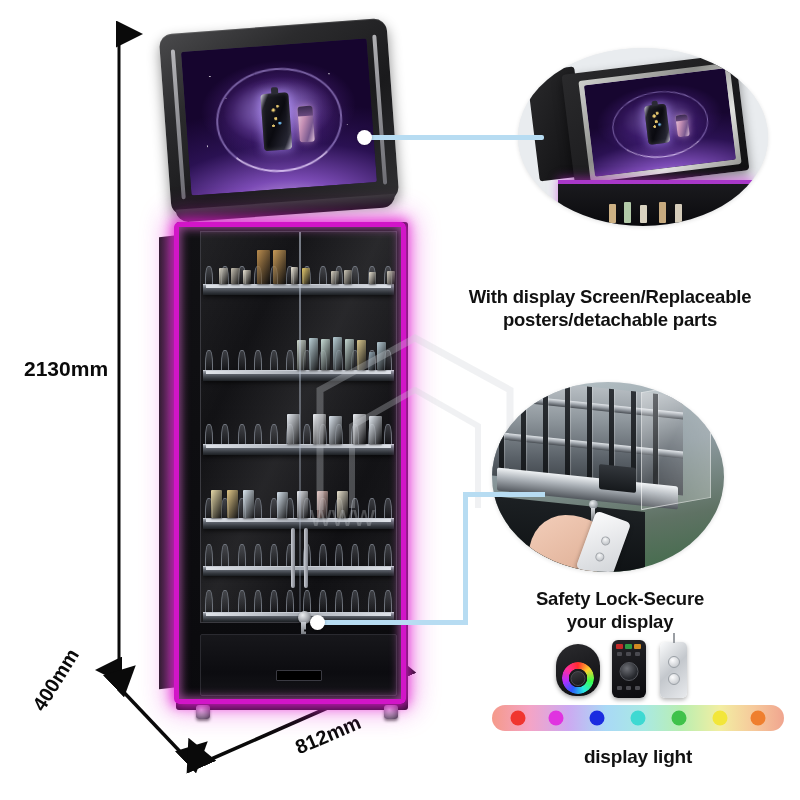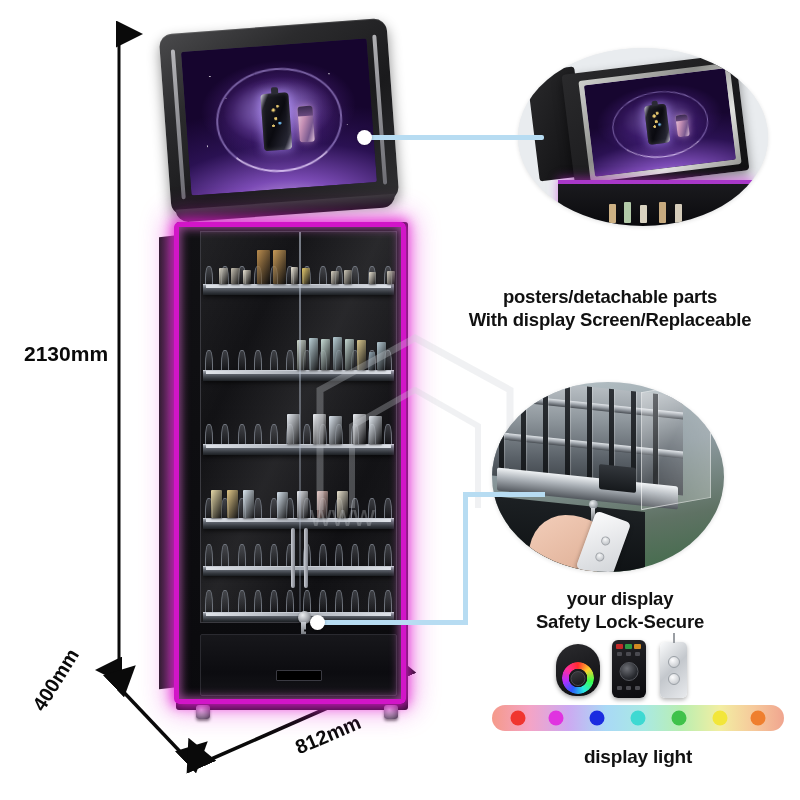--- a/index.html
+++ b/index.html
@@ -412,21 +412,21 @@
     <defs>
       <marker id="ahU" markerWidth="9" markerHeight="9" refX="4.5" refY="8" orient="auto">
         <path d="M4.5 0 L9 9 L0 9 Z" fill="#0a0a0a"></path>
       </marker>
       <marker id="ahD" markerWidth="9" markerHeight="9" refX="4.5" refY="1" orient="auto">
         <path d="M4.5 9 L0 0 L9 0 Z" fill="#0a0a0a"></path>
       </marker>
     </defs>
     <line x1="21" y1="12" x2="21" y2="648" stroke="#0a0a0a" stroke-width="3" marker-start="url(#ahU)" marker-end="url(#ahD)"></line>
   </svg>
-  <div class="dim-label" style="left:24px; top:342px; font-size:21px;">2130mm</div>
+  <div class="dim-label" style="left:24px; top:357px; font-size:21px;">2130mm</div>
 
   <svg class="arrow-svg" style="left:100px; top:676px; width:110px; height:96px;" viewBox="0 0 110 96">
     <defs>
       <marker id="adA" markerWidth="9" markerHeight="9" refX="4.5" refY="8" orient="auto">
         <path d="M4.5 0 L9 9 L0 9 Z" fill="#0a0a0a"></path>
       </marker>
       <marker id="adB" markerWidth="9" markerHeight="9" refX="4.5" refY="8" orient="auto">
         <path d="M4.5 0 L9 9 L0 9 Z" fill="#0a0a0a"></path>
       </marker>
     </defs>
@@ -656,22 +656,22 @@
         <div class="co1-prod" style="left:26%;height:46%;background:#cdb184;"></div>
         <div class="co1-prod" style="left:34%;height:52%;background:#b2c9a8;"></div>
         <div class="co1-prod" style="left:42%;height:44%;background:#d9d2c0;"></div>
         <div class="co1-prod" style="left:52%;height:50%;background:#c6a97e;"></div>
         <div class="co1-prod" style="left:60%;height:46%;background:#d5ccba;"></div>
       </div>
     </div>
   </div>
 
   <div class="cap" style="left:440px; top:286px; width:340px; font-size:18.5px;">
+    <div>With display Screen/Replaceable</div>
     <div>posters/detachable parts</div>
-    <div>With display Screen/Replaceable</div>
   </div>
 
   <div class="conn" style="left:322px; top:620px; width:146px; height:5px;"></div>
   <div class="conn" style="left:463px; top:492px; width:5px; height:132px;"></div>
   <div class="conn" style="left:463px; top:492px; width:82px; height:5px;"></div>
   <div class="dot" style="left:310px; top:615px;"></div>
 
   <div class="callout-circle" style="left:492px; top:382px; width:232px; height:190px;">
     <div id="co2-inner">
       <div id="co2-shelfblock">
@@ -693,22 +693,22 @@
       <div id="co2-glass"></div>
       <div id="co2-hand"></div>
       <div id="co2-remote">
         <div class="co2-rbtn" style="top:34%;"></div>
         <div class="co2-rbtn" style="top:62%;"></div>
       </div>
     </div>
   </div>
 
   <div class="cap" style="left:480px; top:588px; width:280px; font-size:18.5px;">
+    <div>Safety Lock-Secure</div>
     <div>your display</div>
-    <div>Safety Lock-Secure</div>
   </div>
 
   <div id="remotes">
     <div class="remote" id="rem-round">
       <div id="rem-round-wheel"></div>
       <div id="rem-round-center"></div>
     </div>
     <div class="remote" id="rem-black">
       <div class="rem-b-top" style="left:4px; width:7px; background:#c42a2a;"></div>
       <div class="rem-b-top" style="left:13px; width:7px; background:#2f9b45;"></div>

